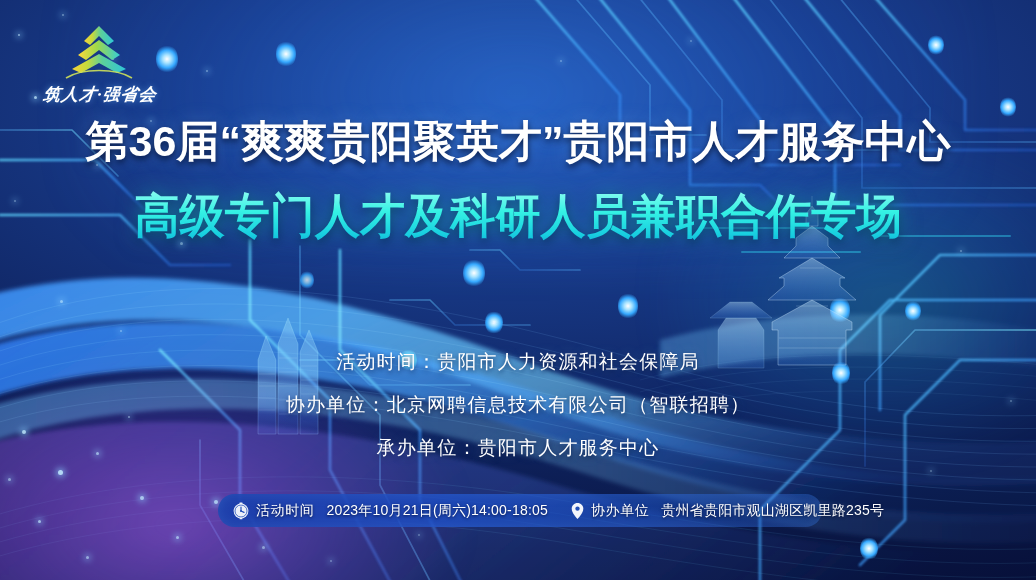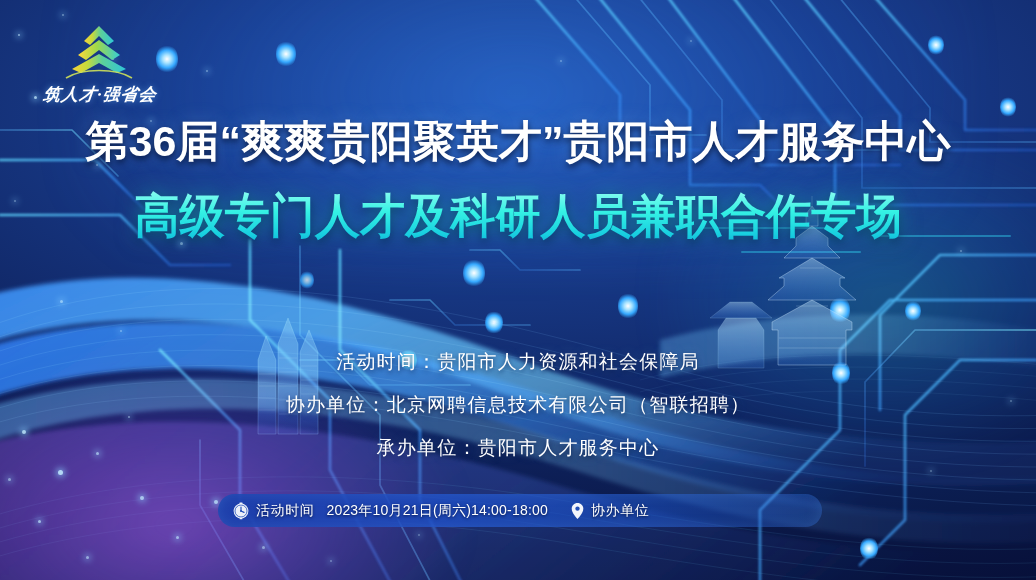--- a/index.html
+++ b/index.html
@@ -457,26 +457,27 @@
         <circle cx="9" cy="9" r="7.4" fill="#ffffff" fill-opacity=".92"></circle>
         <circle cx="9" cy="9" r="6" fill="none" stroke="#2350b8" stroke-width=".8"></circle>
         <line x1="9" y1="9" x2="9" y2="5" stroke="#2350b8" stroke-width="1.2" stroke-linecap="round"></line>
         <line x1="9" y1="9" x2="12" y2="10.4" stroke="#2350b8" stroke-width="1.2" stroke-linecap="round"></line>
         <circle cx="9" cy="9" r=".9" fill="#2350b8"></circle>
         <rect x="7.4" y="0.4" width="3.2" height="1.8" rx=".7" fill="#ffffff" fill-opacity=".9"></rect>
         <rect x="7.6" y="15.8" width="2.8" height="1.5" rx=".6" fill="#ffffff" fill-opacity=".9"></rect>
       </svg>
     </span>
     <span class="ibl">活动时间</span>
-    <span class="ibv">2023年10月21日(周六)14:00-18:00</span>
+    <span class="ibv">2023年10月21日(周六)14:00-18:05</span>
 
     <span class="gap"></span>
 
     <span class="ico">
       <svg width="15" height="18" viewBox="0 0 15 18">
         <path d="M7.5,1 C4.2,1 1.7,3.5 1.7,6.7 C1.7,11.2 7.5,17 7.5,17 C7.5,17 13.3,11.2 13.3,6.7 C13.3,3.5 10.8,1 7.5,1 Z" fill="#ffffff" fill-opacity=".95"></path>
         <circle cx="7.5" cy="6.6" r="2.2" fill="#2350b8"></circle>
       </svg>
     </span>
     <span class="ibl">协办单位</span>
+    <span class="ibv">贵州省贵阳市观山湖区凯里路235号</span>
   </div>
 
 </div>
 
 </body></html>

